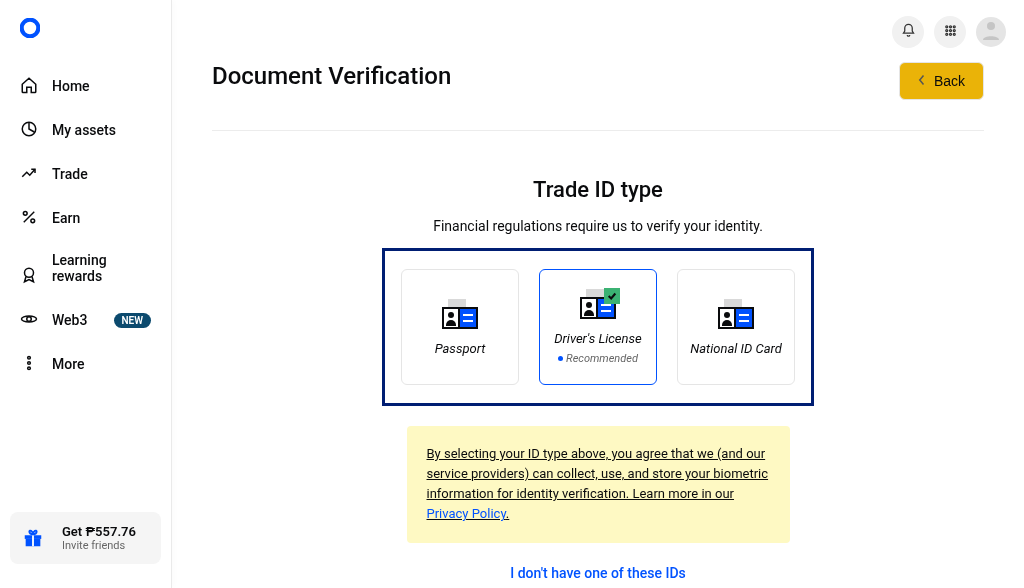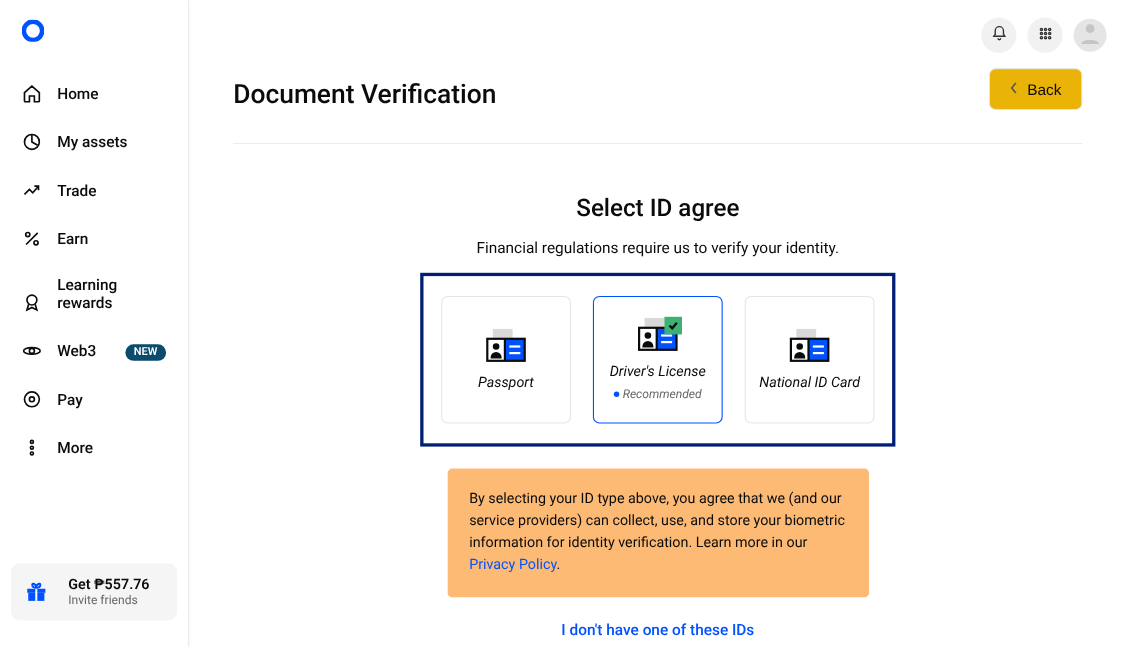--- a/index.html
+++ b/index.html
@@ -26,21 +26,21 @@
     
     .main { flex: 1; display: flex; flex-direction: column; position: relative; }
     
     .topbar { position: absolute; top: 16px; right: 18px; display: flex; align-items: center; gap: 10px; }
     .top-btn { width: 32px; height: 32px; border-radius: 50%; background: #f1f1f1; display: flex; align-items: center; justify-content: center; cursor: pointer; }
     .top-btn svg { width: 15px; height: 15px; stroke: #333; stroke-width: 2; fill: none; }
     .avatar { width: 30px; height: 30px; border-radius: 50%; background: #e5e5e5; display: flex; align-items: center; justify-content: center; cursor: pointer; }
     .avatar svg { width: 24px; height: 24px; fill: #c5c5c5; }
     
     .content { padding: 62px 40px 0 40px; }
-    .page-header { display: flex; align-items: flex-end; justify-content: space-between; border-bottom: 1px solid #ececec; padding-bottom: 30px; }
+    .page-header { display: flex; align-items: flex-start; justify-content: space-between; border-bottom: 1px solid #ececec; padding-bottom: 30px; }
     .page-title { font-size: 24px; font-weight: 500; color: #0a0b0d; }
     .back-btn { border: 1px solid #e5e5e5; background: #eab308; border-radius: 6px; padding: 10px 18px; display: flex; align-items: center; gap: 8px; font-size: 14px; font-weight: 500; color: #0a0b0d; cursor: pointer; }
     .back-btn svg { width: 8px; height: 12px; stroke: #555; stroke-width: 2; fill: none; }
     
     .verify-section { margin-top: 46px; display: flex; flex-direction: column; align-items: center; }
     .verify-title { font-size: 22px; font-weight: 500; color: #0a0b0d; }
     .verify-sub { font-size: 14px; color: #0a0b0d; margin-top: 16px; }
     
     .id-highlight { border: 3px solid #001e73; margin-top: 14px; padding: 18px 16px; }
     .id-cards { display: flex; gap: 20px; font-style: italic; }
@@ -56,21 +56,21 @@
     .id-icon .photo { width: 14px; height: 18px; background: #fff; margin: 2px; position: relative; }
     .id-icon .photo::after { content: ""; position: absolute; top: 3px; left: 4px; width: 6px; height: 6px; border-radius: 50%; background: #0a0b0d; }
     .id-icon .photo::before { content: ""; position: absolute; bottom: 1px; left: 2px; width: 10px; height: 6px; border-radius: 5px 5px 0 0; background: #0a0b0d; }
     .id-icon .lines { flex: 1; background: #0052ff; margin: 2px 2px 2px 0; position: relative; }
     .id-icon .lines::before, .id-icon .lines::after { content: ""; position: absolute; left: 3px; right: 3px; height: 2px; background: #fff; }
     .id-icon .lines::before { top: 5px; }
     .id-icon .lines::after { top: 11px; }
     .id-icon .check { position: absolute; right: -4px; top: -7px; width: 16px; height: 16px; background: #3bb273; display: flex; align-items: center; justify-content: center; }
     .id-icon .check svg { width: 10px; height: 10px; stroke: #0a0b0d; stroke-width: 2.5; fill: none; }
     
-    .consent-box { width: 383px; background: #fdba74; border-radius: 4px; padding: 18px 20px; margin-top: 20px; font-size: 13px; line-height: 1.55; color: #0a0b0d; }
+    .consent-box { width: 383px; background: #fef9c3; border-radius: 4px; padding: 18px 20px; margin-top: 20px; font-size: 13px; line-height: 1.55; color: #0a0b0d; text-decoration: underline; }
     .consent-box a { color: #0052ff; text-decoration: none; }
     
     .alt-link { margin-top: 22px; color: #0052ff; font-size: 14px; text-decoration: none; font-weight: 500; cursor: pointer; }
   </style>
 </head>
 <body>
 
 <div class="app">
 
   <aside class="sidebar">
@@ -127,29 +127,20 @@
       </div>
       <div class="nav-item">
         <span class="nav-icon">
             <svg viewBox="0 0 24 24">
               <circle cx="12" cy="12" r="3"></circle>
               <ellipse cx="12" cy="12" rx="10" ry="4"></ellipse>
             </svg>
           </span>
         <span>Web3</span>
         <span class="badge-new">NEW</span>
-      </div>
-      <div class="nav-item">
-        <span class="nav-icon">
-            <svg viewBox="0 0 24 24">
-              <circle cx="12" cy="12" r="9"></circle>
-              <circle cx="12" cy="12" r="3"></circle>
-            </svg>
-          </span>
-        <span>Pay</span>
       </div>
       <div class="nav-item">
         <span class="nav-icon">
             <svg viewBox="0 0 24 24" fill="#0a0b0d" stroke="none">
               <circle cx="12" cy="5" r="1.8"></circle>
               <circle cx="12" cy="12" r="1.8"></circle>
               <circle cx="12" cy="19" r="1.8"></circle>
             </svg>
           </span>
         <span>More</span>
@@ -204,21 +195,21 @@
         <h1 class="page-title">Document Verification</h1>
         <button class="back-btn">
           <span><svg viewBox="0 0 10 16">
                 <path d="M7 2L2 8l5 6"></path>
               </svg></span>
           <span>Back</span>
         </button>
       </div>
 
       <div class="verify-section">
-        <h2 class="verify-title">Select ID agree</h2>
+        <h2 class="verify-title">Trade ID type</h2>
         <p class="verify-sub">Financial regulations require us to verify your identity.</p>
 
         <div class="id-highlight">
           <div class="id-cards">
 
             <div class="id-card">
               <div class="id-icon">
                 <div class="depth"></div>
                 <div class="front">
                     <div class="photo"></div>

